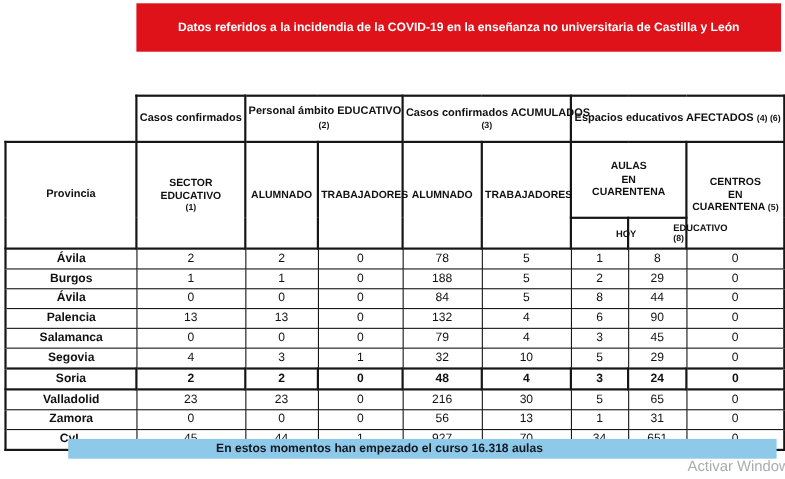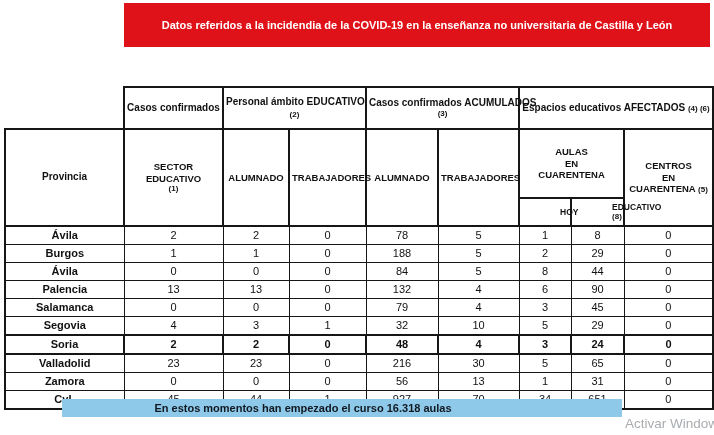--- a/index.html
+++ b/index.html
@@ -31,21 +31,21 @@
   .corner{border:none !important;background:transparent;}
   .nowrap{white-space:nowrap;}
   .preline{white-space:pre-line;}
   .note-inline{font-size:8px;font-weight:bold;}
   .note-block{display:block;font-size:8px;font-weight:bold;line-height:1.1;}
   .rowA{height:42px;}
   .rowB{height:69px;}
   .rowC{height:28px;}
 
   
-  .footerbar{position:absolute;left:62px;top:399px;width:560px;height:18px;
+  .footerbar{position:absolute;left:62px;top:399px;width:644px;height:18px;
              display:flex;align-items:center;justify-content:center;
              font-weight:bold;font-size:11px;color:#101820;
              padding-right:78px;box-sizing:border-box;}
 
   
   .watermark{position:absolute;left:625px;top:416px;color:#a9acb0;font-size:13.5px;white-space:nowrap;}
 </style>
 </head>
 <body>
 

